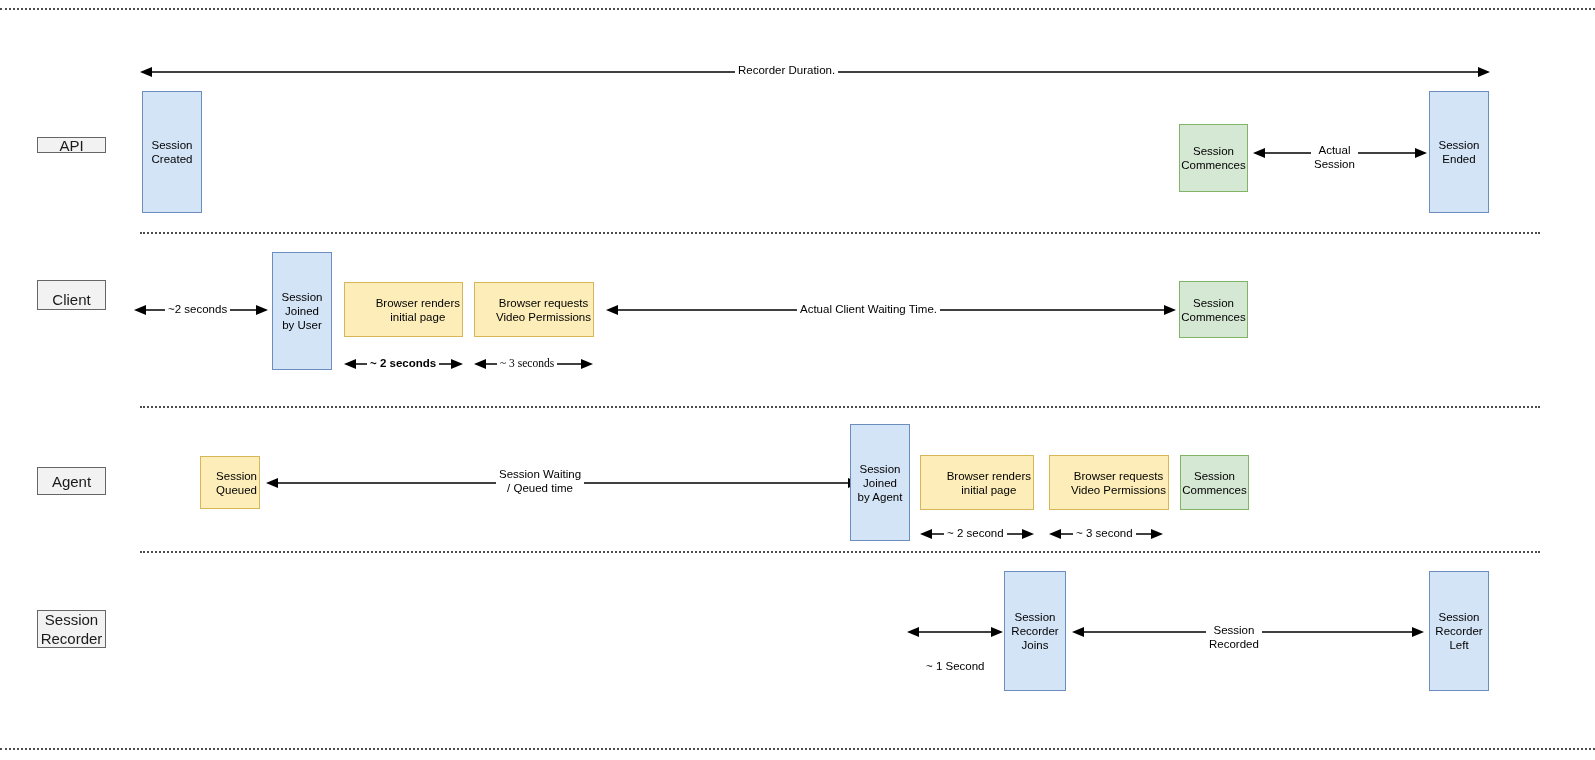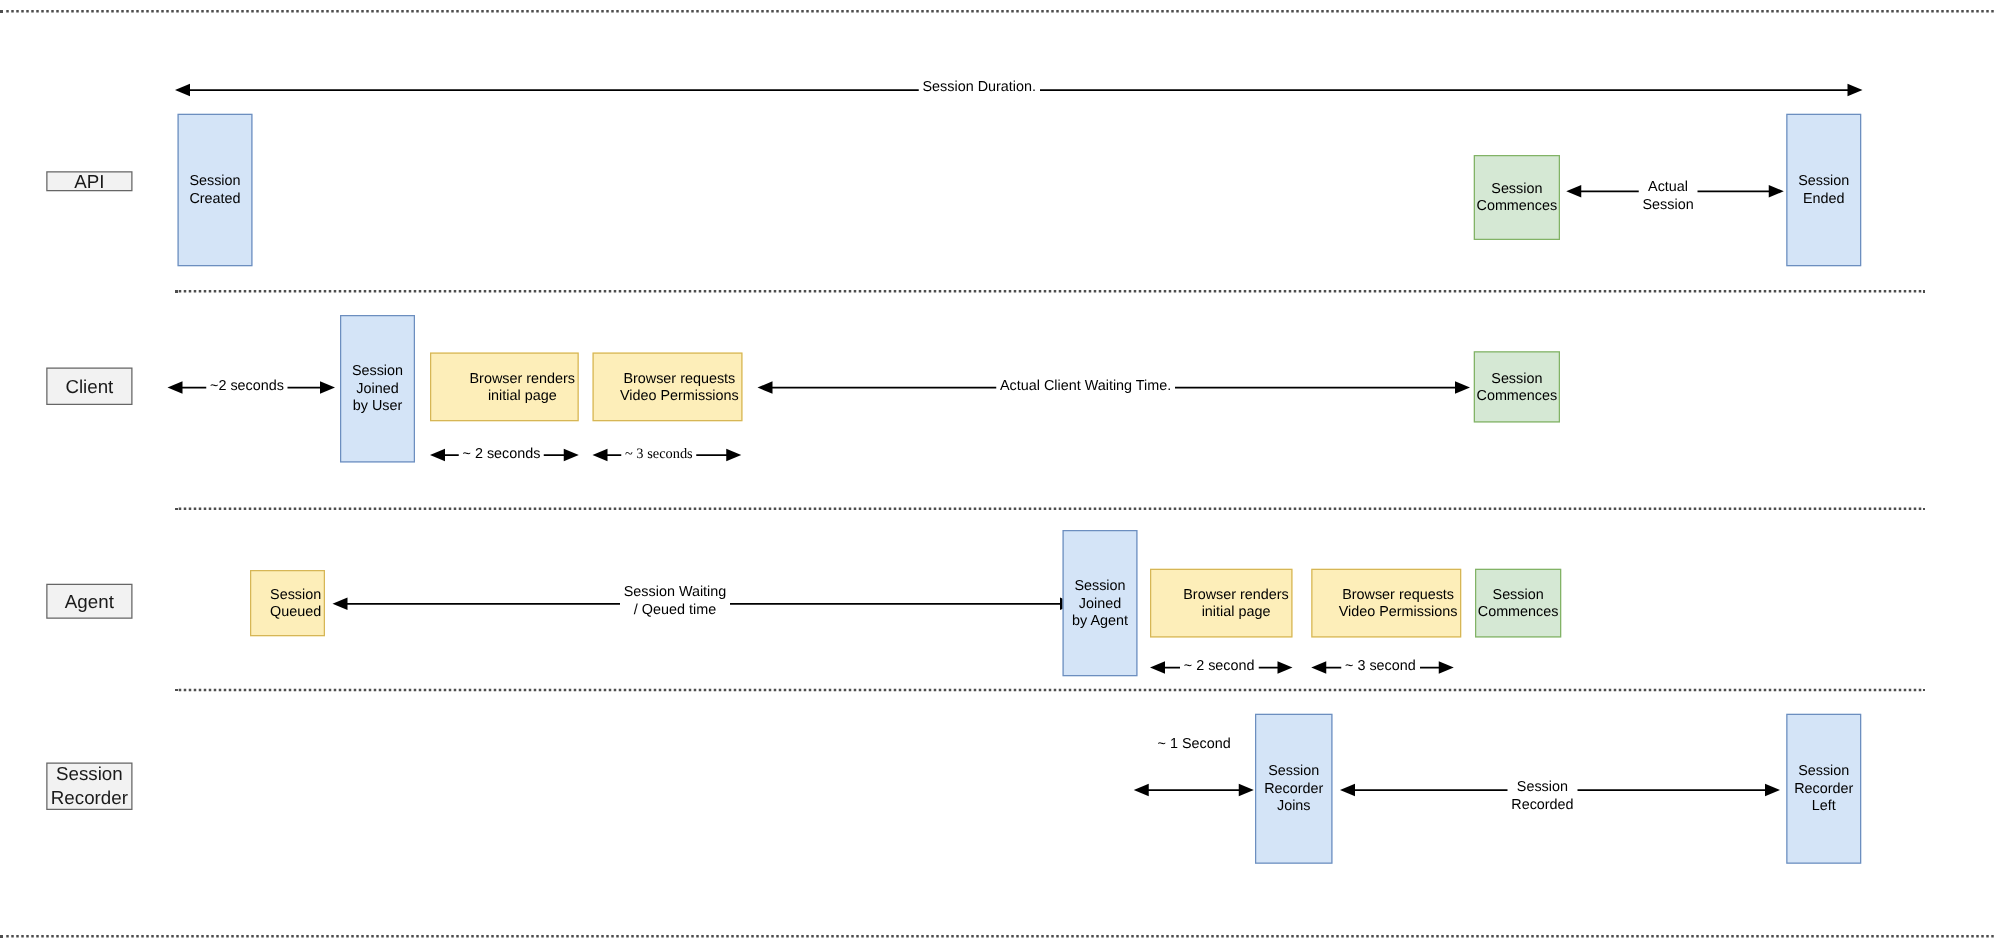--- a/index.html
+++ b/index.html
@@ -82,21 +82,21 @@
   <div class="dotline" style="left:140px; top:551px; width:1400px;"></div>
   <div class="dotline" style="left:0px;   top:748px; width:1595px;"></div>
 
   <div class="arrow" style="left:140px; top:62px; width:1350px;">
     <svg width="1350" height="20" viewBox="0 0 1350 20">
       <line x1="8" y1="10" x2="1342" y2="10" stroke="#000" stroke-width="1.4"></line>
       <polygon points="0,10 12,5 12,15" fill="#000"></polygon>
       <polygon points="1350,10 1338,5 1338,15" fill="#000"></polygon>
     </svg>
   </div>
-  <div class="arrow-label" style="left:735px; top:64px;">Session Duration.</div>
+  <div class="arrow-label" style="left:735px; top:64px;">Recorder Duration.</div>
 
   <div class="lane-label" style="left:37px; top:137px; width:69px; height:16px;">
     <span>API</span>
   </div>
 
   <div class="box blue" style="left:142px; top:91px; width:60px; height:122px;">
     <div>
       <div>Session</div>
       <div>Created</div>
     </div>
@@ -121,21 +121,21 @@
     <div>Session</div>
   </div>
 
   <div class="box blue" style="left:1429px; top:91px; width:60px; height:122px;">
     <div>
       <div>Session</div>
       <div>Ended</div>
     </div>
   </div>
 
-  <div class="lane-label" style="left:37px; top:294px; width:69px; height:30px;">
+  <div class="lane-label" style="left:37px; top:280px; width:69px; height:30px;align-items:flex-end;">
     <span>Client</span>
   </div>
 
   <div class="arrow" style="left:134px; top:300px; width:134px;">
     <svg width="134" height="20" viewBox="0 0 134 20">
       <line x1="8" y1="10" x2="126" y2="10" stroke="#000" stroke-width="1.4"></line>
       <polygon points="0,10 12,5 12,15" fill="#000"></polygon>
       <polygon points="134,10 122,5 122,15" fill="#000"></polygon>
     </svg>
   </div>
@@ -163,21 +163,21 @@
     </div>
   </div>
 
   <div class="arrow" style="left:344px; top:354px; width:119px;">
     <svg width="119" height="20" viewBox="0 0 119 20">
       <line x1="8" y1="10" x2="111" y2="10" stroke="#000" stroke-width="1.4"></line>
       <polygon points="0,10 12,5 12,15" fill="#000"></polygon>
       <polygon points="119,10 107,5 107,15" fill="#000"></polygon>
     </svg>
   </div>
-  <div class="arrow-label" style="left:367px; top:357px;">~ 2 seconds</div>
+  <div class="arrow-label" style="left:367px; top:357px;font-weight:bold;">~ 2 seconds</div>
 
   <div class="arrow" style="left:474px; top:354px; width:119px;">
     <svg width="119" height="20" viewBox="0 0 119 20">
       <line x1="8" y1="10" x2="111" y2="10" stroke="#000" stroke-width="1.4"></line>
       <polygon points="0,10 12,5 12,15" fill="#000"></polygon>
       <polygon points="119,10 107,5 107,15" fill="#000"></polygon>
     </svg>
   </div>
   <div class="arrow-label" style="left:497px; top:357px;font-family:Liberation Serif, serif;">~ 3 seconds</div>
 
@@ -272,21 +272,21 @@
     <span>Recorder</span>
   </div>
 
   <div class="arrow" style="left:907px; top:622px; width:96px;">
     <svg width="96" height="20" viewBox="0 0 96 20">
       <line x1="8" y1="10" x2="88" y2="10" stroke="#000" stroke-width="1.4"></line>
       <polygon points="0,10 12,5 12,15" fill="#000"></polygon>
       <polygon points="96,10 84,5 84,15" fill="#000"></polygon>
     </svg>
   </div>
-  <div class="arrow-label" style="left:923px; top:589px;">~ 1 Second</div>
+  <div class="arrow-label" style="left:923px; top:660px;">~ 1 Second</div>
 
   <div class="box blue" style="left:1004px; top:571px; width:62px; height:120px;">
     <div>
       <div>Session</div>
       <div>Recorder</div>
       <div>Joins</div>
     </div>
   </div>
 
   <div class="arrow" style="left:1072px; top:622px; width:352px;">

